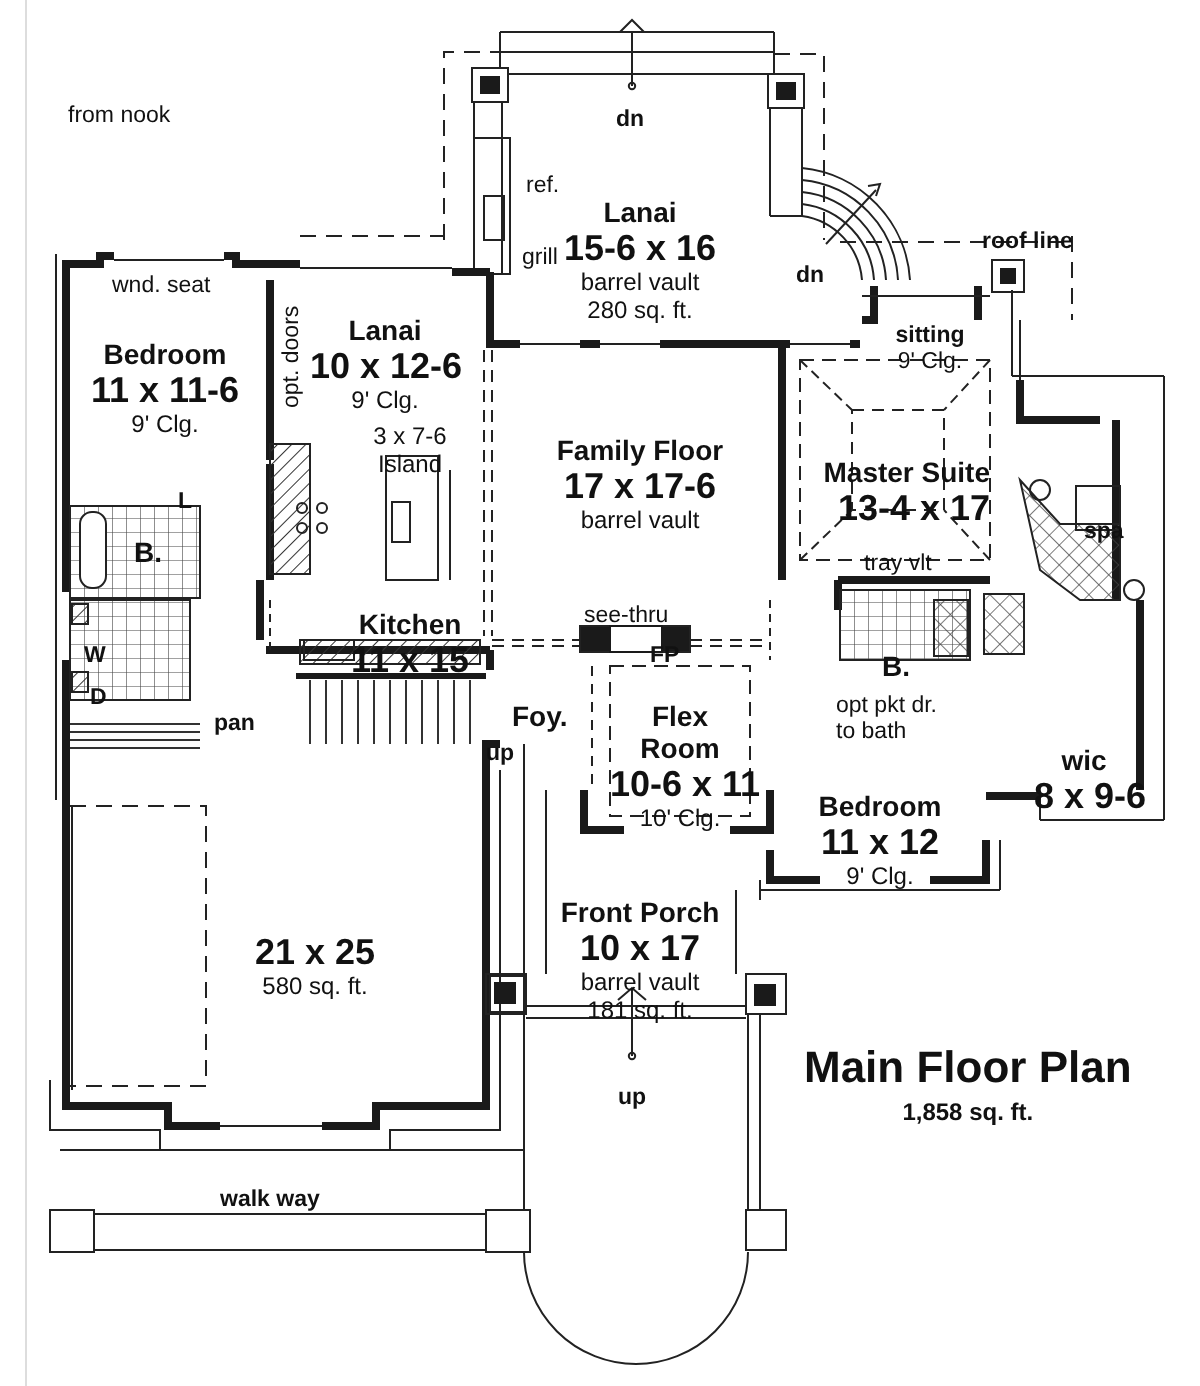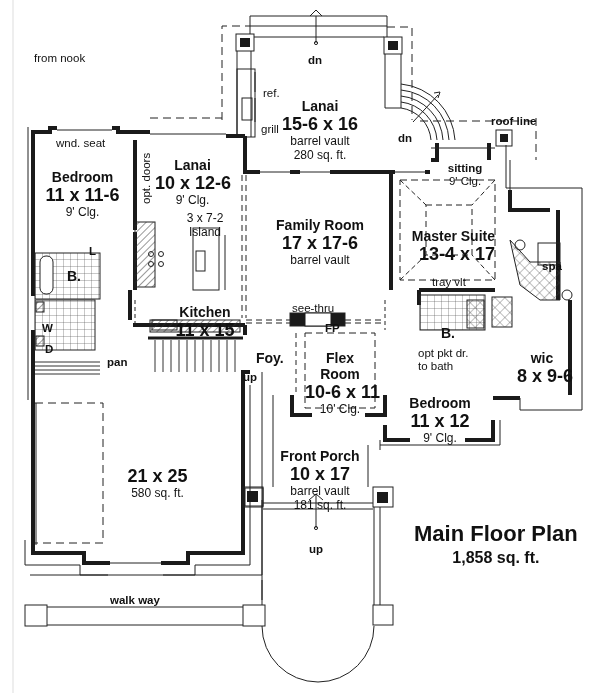--- a/index.html
+++ b/index.html
@@ -5,22 +5,22 @@
   html, body { margin:0; padding:0; background:#ffffff; }
   body { width:600px; height:693px; position:relative; overflow:hidden; font-family:"Liberation Sans", sans-serif; color:#111; }
   svg.plan { position:absolute; left:0; top:0; width:600px; height:693px; }
   .lbl { position:absolute; text-align:center; line-height:1.15; white-space:nowrap;margin-top:10px; }
   .rn { font-weight:bold; font-size:14px; }
   .dim { font-weight:bold; font-size:18px; }
   .sub { font-size:12px; }
   .note { position:absolute; font-size:11.5px; line-height:1.45; }
   .small { font-size:11.5px; }
   .smallb { font-size:11.5px; font-weight:bold; }
-  .title { position:absolute; left:402px; top:521px; font-weight:bold; font-size:22px; text-align:center;margin-left:12px; }
-  .title .t2 { font-size:16px; display:block; margin-top:2px; }
+  .title { position:absolute; left:402px; top:521px; font-weight:bold; font-size:22px; text-align:center; }
+  .title .t2 { font-size:12px; display:block; margin-top:2px; }
   .vert { position:absolute; transform:rotate(-90deg); transform-origin:left top; font-size:11.5px; white-space:nowrap; }
 </style>
 </head>
 <body>
 
 <svg class="plan" viewBox="0 0 600 693" xmlns="http://www.w3.org/2000/svg">
   <defs>
     <pattern id="hatch" width="5" height="5" patternUnits="userSpaceOnUse" patternTransform="rotate(45)">
       <line x1="0" y1="0" x2="0" y2="5" stroke="#333" stroke-width="1"></line>
     </pattern>
@@ -271,35 +271,35 @@
   <div class="dim">11 x 11-6</div>
   <div class="sub">9' Clg.</div>
 </div>
 <div class="vert" style="left:140px;top:204px;">opt. doors</div>
 <div class="lbl" style="left:155px;top:147px;width:75px;">
   <div class="rn">Lanai</div>
   <div class="dim">10 x 12-6</div>
   <div class="sub">9' Clg.</div>
 </div>
 <div class="lbl" style="left:180px;top:202px;width:50px;">
-  <div class="sub">3 x 7-2</div>
+  <div class="sub">3 x 7-6</div>
   <div class="sub">Island</div>
 </div>
 <div class="lbl" style="left:170px;top:294px;width:70px;">
   <div class="rn">Kitchen</div>
   <div class="dim">11 x 15</div>
 </div>
 <div class="lbl smallb" style="left:89px;top:235px;">L</div>
 <div class="lbl rn" style="left:67px;top:258px;">B.</div>
 <div class="lbl smallb" style="left:42px;top:312px;">W</div>
 <div class="lbl smallb" style="left:45px;top:333px;">D</div>
 <div class="lbl smallb" style="left:107px;top:346px;">pan</div>
 
 <div class="lbl" style="left:270px;top:207px;width:100px;">
-  <div class="rn">Family Room</div>
+  <div class="rn">Family Floor</div>
   <div class="dim">17 x 17-6</div>
   <div class="sub">barrel vault</div>
 </div>
 <div class="lbl small" style="left:292px;top:292px;">see-thru</div>
 <div class="lbl smallb" style="left:309px;top:312px;padding-left:16px;">FP</div>
 
 <div class="lbl" style="left:400px;top:218px;width:95px;text-align:right;">
   <div class="rn">Master Suite</div>
   <div class="dim">13-4 x 17</div>
 </div>
@@ -307,21 +307,21 @@
 <div class="lbl" style="left:440px;top:152px;width:50px;">
   <div class="smallb">sitting</div>
   <div class="small">9' Clg.</div>
 </div>
 <div class="lbl smallb" style="left:542px;top:250px;">spa</div>
 <div class="lbl rn" style="left:441px;top:315px;">B.</div>
 <div class="lbl small" style="left:418px;top:337px;text-align:left;">
   <div>opt pkt dr.</div>
   <div>to bath</div>
 </div>
-<div class="lbl" style="left:517px;top:340px;width:50px;">
+<div class="lbl" style="left:517px;top:362px;width:50px;">
   <div class="rn">wic</div>
   <div class="dim">8 x 9-6</div>
 </div>
 
 <div class="lbl rn" style="left:256px;top:340px;">Foy.</div>
 <div class="lbl smallb" style="left:243px;top:361px;">up</div>
 <div class="lbl" style="left:305px;top:340px;width:70px;">
   <div class="rn">Flex</div>
   <div class="rn">Room</div>
   <div class="dim">10-6 x 11</div>

